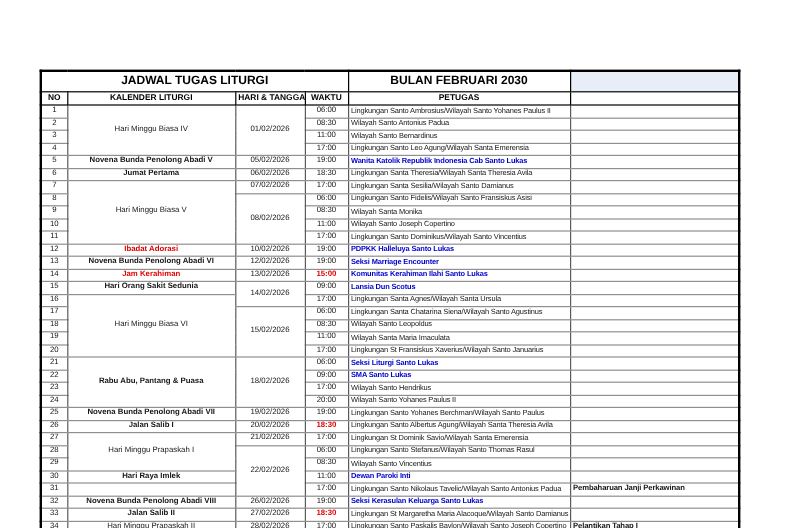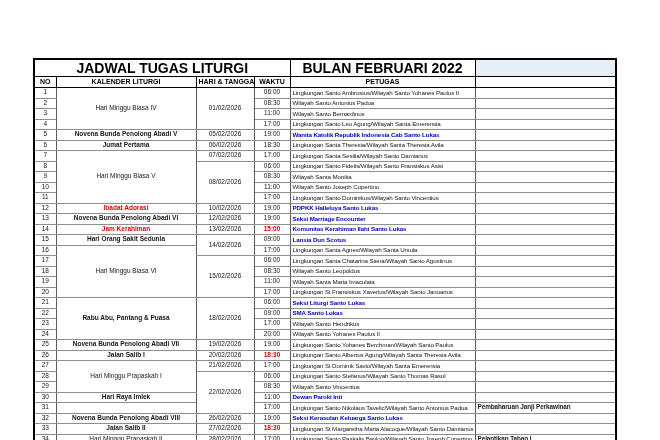--- a/index.html
+++ b/index.html
@@ -15,21 +15,21 @@
   td,th{
     padding:0 2px;overflow:hidden;white-space:nowrap;
     height:9.5px;line-height:1.05;font-size:6.5px;
     border:1px solid #8f8f8f;color:#161616;
     font-weight:normal;vertical-align:middle;
   }
   td{border-left-color:#5a5a5a;border-right-color:#5a5a5a}
   thead td{
     border:1.5px solid #000;text-align:center;font-weight:bold;color:#000;
   }
-  tr.title-row td{font-size:14px;height:16px}
+  tr.title-row td{font-size:10px;height:16px}
   tr.header-row td{font-size:7px;height:10px}
   td.corner{background:var(--corner_fill,#e8eef7)}
   .c{text-align:center}
   .num{font-size:6.5px}
   .kal{font-size:6.5px}
   .pet{text-align:left;font-size:6.2px;letter-spacing:-0.12px}
   .note{text-align:left;font-size:6.4px;letter-spacing:-0.1px}
   .boldk{font-weight:bold}
   .blue{color:var(--accent_blue,#0000cc);font-weight:bold}
   .red{color:var(--accent_red,#e00000);font-weight:bold}
@@ -43,21 +43,21 @@
       <col style="width:22px">
         <col style="width:140px">
         <col style="width:58px">
       <col style="width:36px">
         <col style="width:185px">
         <col style="width:141px">
     </colgroup>
     <thead>
       <tr class="title-row">
         <td colspan="4">JADWAL TUGAS LITURGI</td>
-        <td>BULAN FEBRUARI 2022</td>
+        <td>BULAN FEBRUARI 2030</td>
         <td class="corner"></td>
       </tr>
       <tr class="header-row">
         <td>NO</td>
         <td>KALENDER LITURGI</td>
         <td>HARI &amp; TANGGAL</td>
         <td>WAKTU</td>
         <td>PETUGAS</td>
         <td></td>
       </tr>

